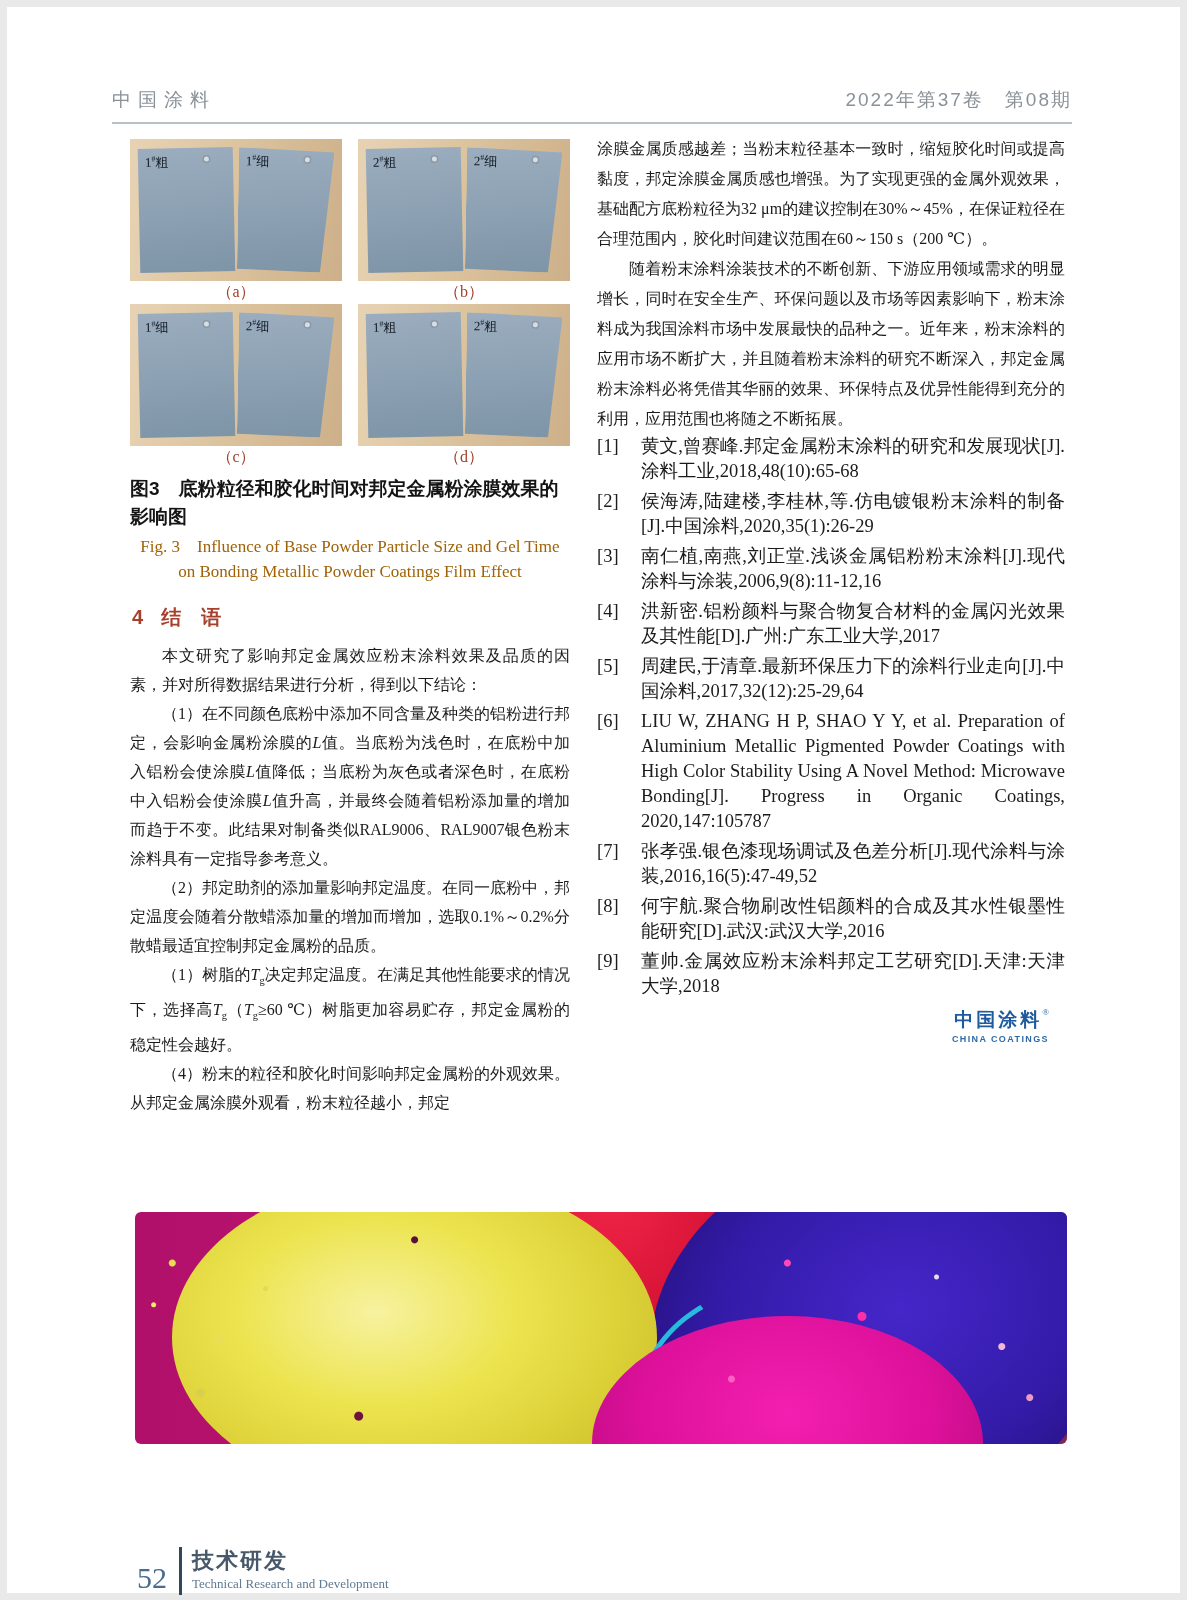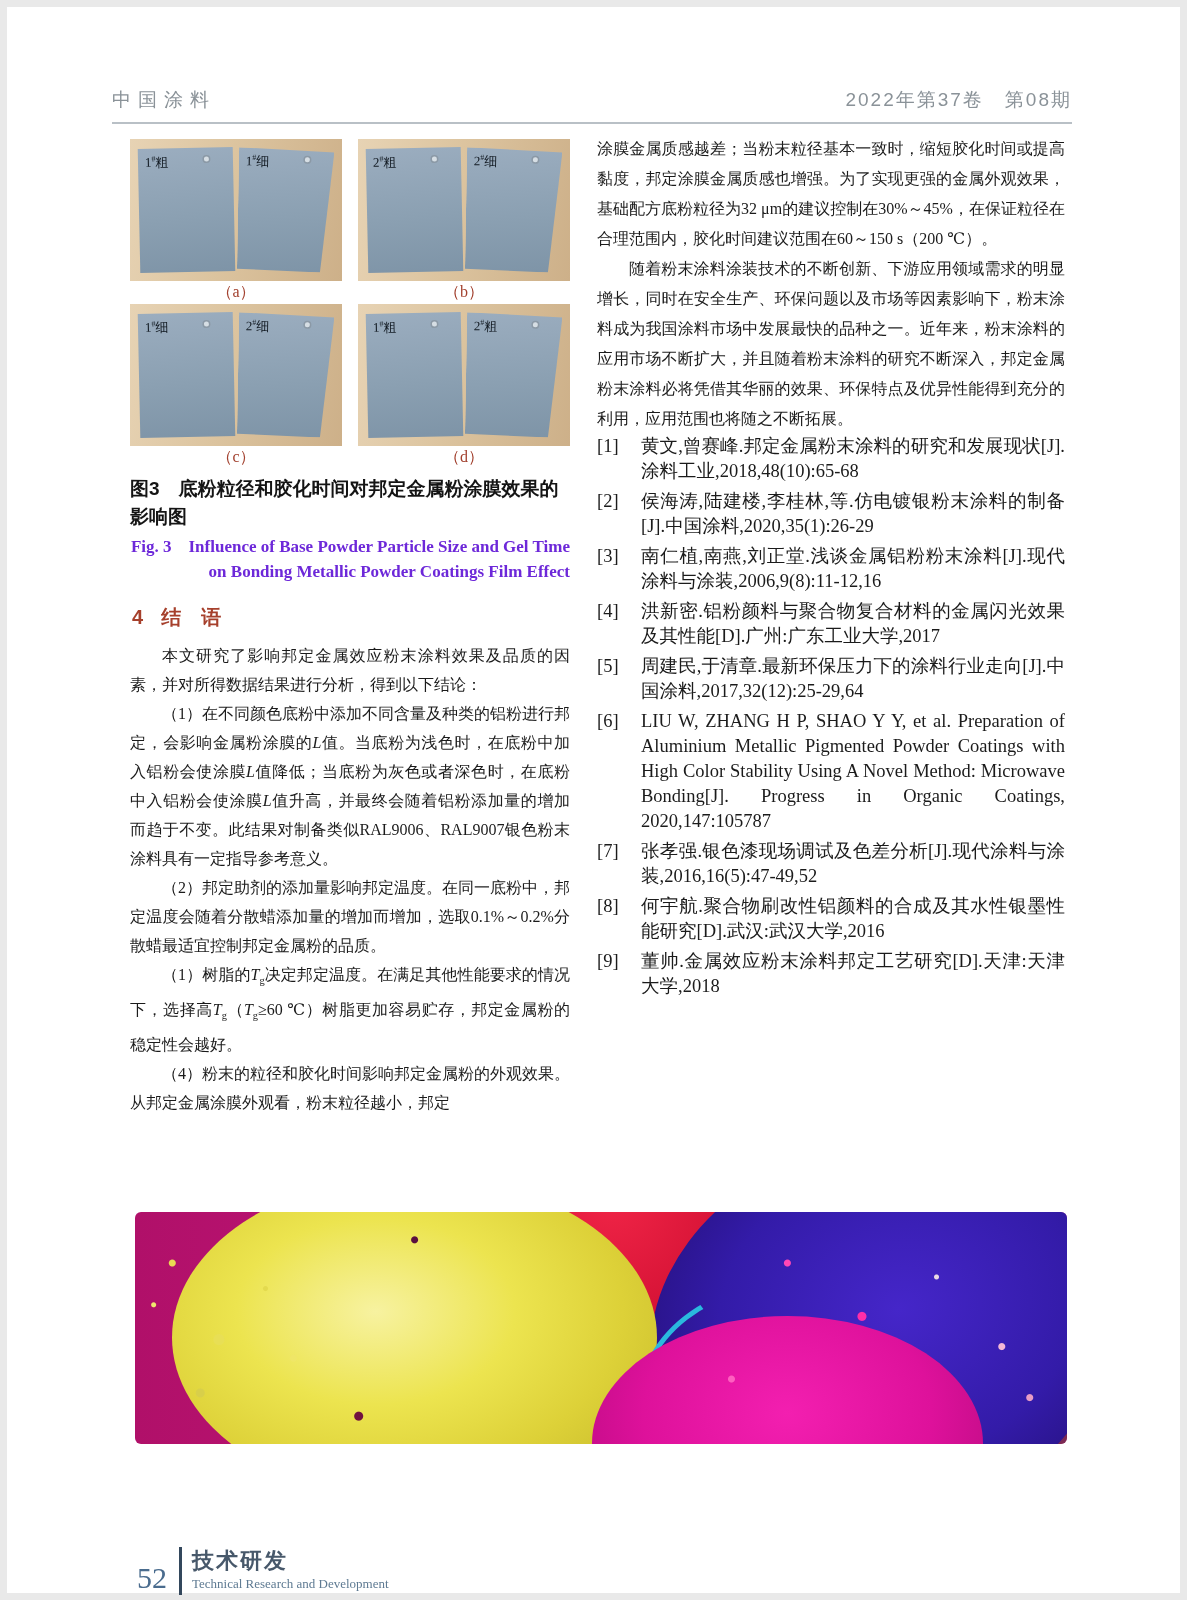--- a/index.html
+++ b/index.html
@@ -24,21 +24,21 @@
   .panel.pl{left:9px;width:45%;transform:rotate(-1.2deg);}
   .panel.pr{right:9px;width:45%;transform:rotate(1deg);clip-path:polygon(0 0,100% 3%,87% 100%,0 98%);}
   .panel::after{content:"";position:absolute;top:9px;right:26%;width:5px;height:5px;border-radius:50%;
                 background:#d6dee4;box-shadow:0 0 0 1.5px #8b99a6;}
   .plabel{position:absolute;top:5px;left:7px;font-size:13px;color:#101820;white-space:nowrap;}
   .plabel sup{font-size:8px;}
   .pcap{height:23px;line-height:22px;text-align:center;color:#a2402e;font-size:16px;}
 
   .figcap-cn{margin-top:6px;font-family:"Liberation Sans","DejaVu Sans",sans-serif;font-weight:bold;
              font-size:19px;line-height:28px;color:#141414;}
-  .figcap-en{margin-top:3px;font-weight:bold;font-size:17px;line-height:25px;text-align:right;color:#6d28d9;}
+  .figcap-en{margin-top:3px;font-weight:normal;font-size:17px;line-height:25px;text-align:center;color:#a16207;}
 
   
   .sech{margin:20px 0 10px 2px;color:#a6402c;font-weight:bold;font-size:20px;
         font-family:"Liberation Sans","DejaVu Sans",sans-serif;}
   .sech .n{margin-right:18px;}
 
   
   .bodytxt p{font-size:16px;line-height:29px;text-align:justify;margin:0;}
   .rcol .bodytxt p{line-height:30px;}
   .ind{text-indent:2em;}
@@ -222,20 +222,24 @@
       <div class="ref">
           <span class="num">[8]</span>
           <span class="txt">何宇航.聚合物刷改性铝颜料的合成及其水性银墨性能研究[D].武汉:武汉大学,2016</span>
         </div>
       <div class="ref">
           <span class="num">[9]</span>
           <span class="txt">董帅.金属效应粉末涂料邦定工艺研究[D].天津:天津大学,2018</span>
         </div>
     </div>
 
+    <div class="logo">
+      <div><span class="logo-cn">中国涂料</span><span class="logo-mark">®</span></div>
+      <div class="logo-en">CHINA COATINGS</div>
+    </div>
   </div>
 
   <div class="powder">
     <div class="blob b-red"></div>
     <div class="rim-gold"></div>
     <div class="blob b-yellow"></div>
     <div class="blob b-blue"></div>
     <div class="rim-cyan"></div>
     <div class="blob b-magenta"></div>
     <div class="blob b-dark"></div>

